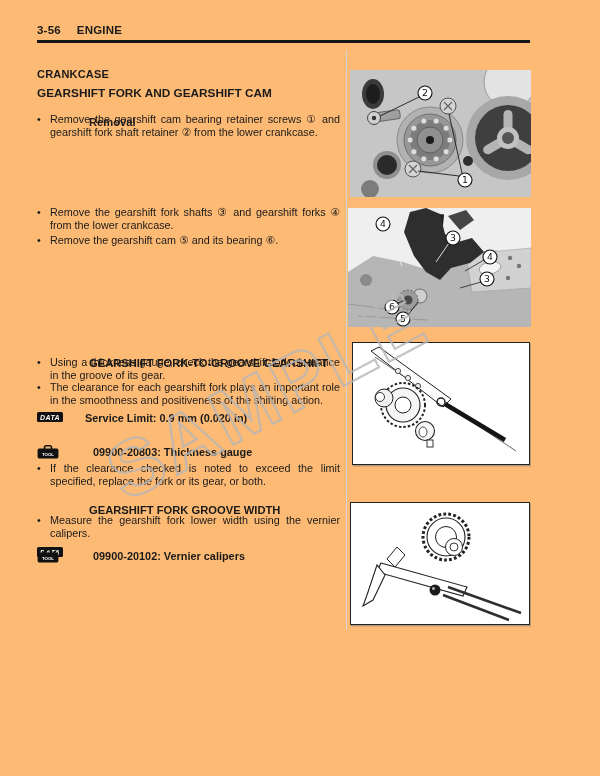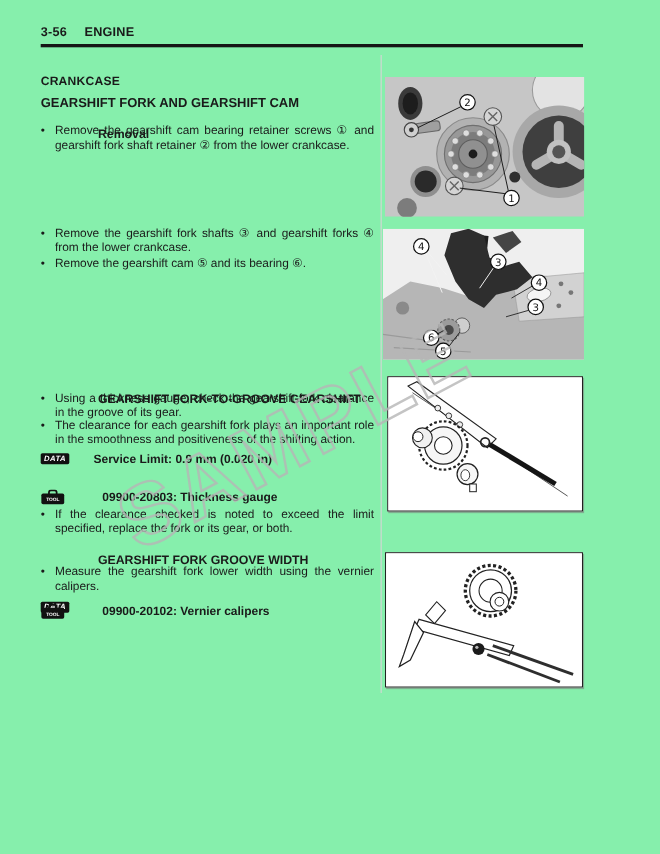--- a/index.html
+++ b/index.html
@@ -1,17 +1,17 @@
 <!DOCTYPE html>
 <html><head>
 <meta charset="utf-8">
 <style>
   html,body{margin:0;padding:0;background:#ffffff;}
   .page{
-    position:relative;width:600px;height:776px;background:#86efac;overflow:hidden;
+    position:relative;width:600px;height:776px;background:#fdba74;overflow:hidden;
     font-family:"Liberation Sans","DejaVu Sans",sans-serif;color:#1a1a1a;
   }
   
   .running-header{
     position:absolute;left:37px;top:24px;width:493px;
     border-bottom:3px solid #161616;padding-bottom:4px;
     font-weight:bold;font-size:11.5px;letter-spacing:.2px;
   }
   .running-header .pgnum{margin-right:16px;}
   .scan-line{position:absolute;left:346px;top:50px;width:1px;height:580px;background:#d6d6d6;}

